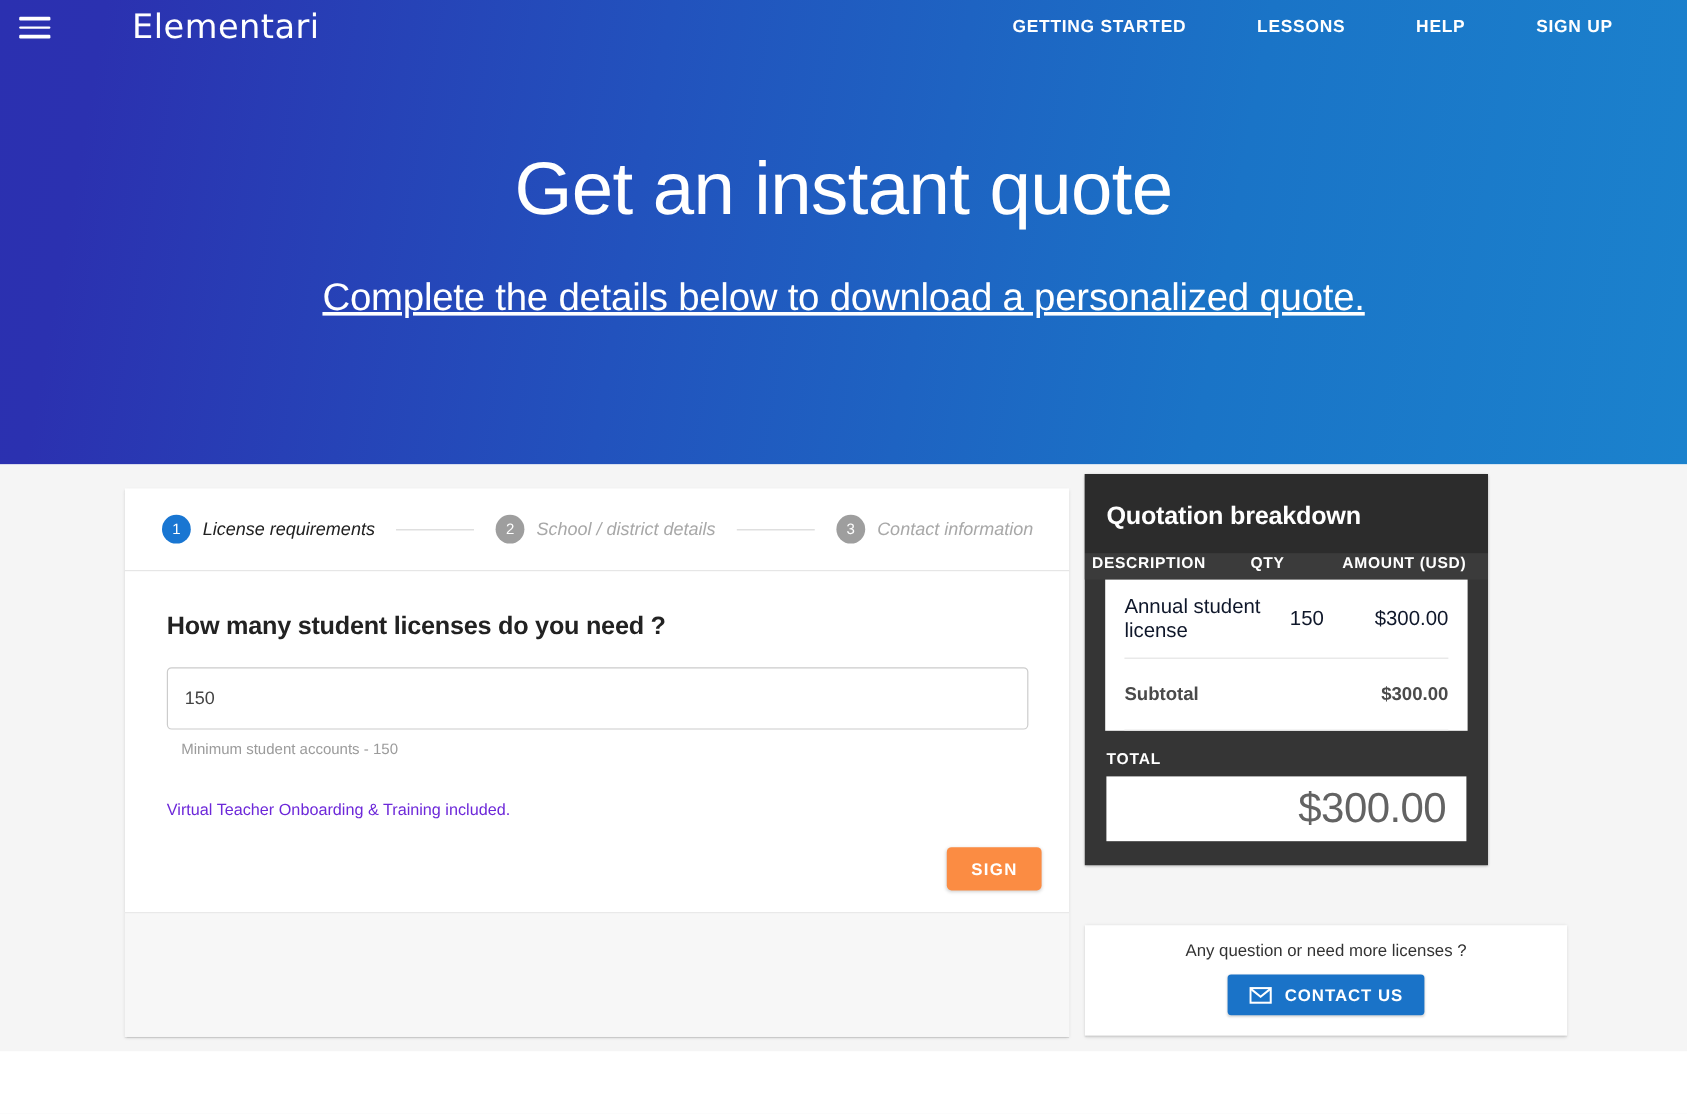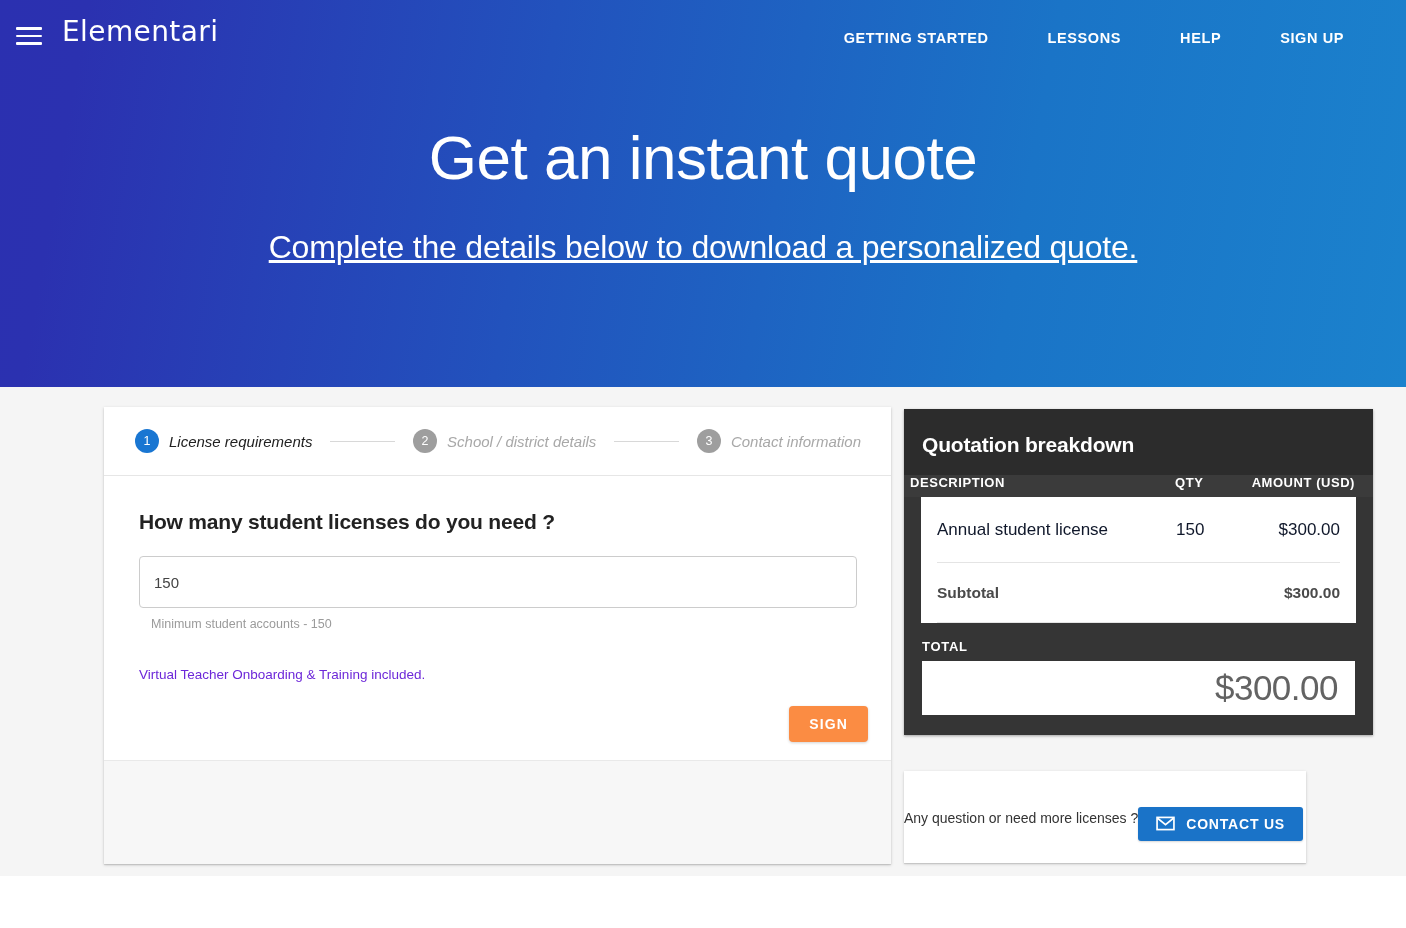--- a/index.html
+++ b/index.html
@@ -21,22 +21,23 @@
     background: linear-gradient(100deg, #2b30b0 0%, #2b31b0 6%, #2252bd 38%, #1a74c7 72%, #1b82cd 100%);
     overflow: hidden;
   }
 
   .navbar {
     position: absolute;
     top: 0; left: 0;
     width: 100%;
     height: 46px;
     display: flex;
-    align-items: flex-end;
+    align-items: center;
     padding: 0 18px 0 16px;
+    gap: 48px;
   }
 
   .hamburger {
     width: 26px;
     height: 20px;
     display: flex;
     flex-direction: column;
     justify-content: center;
     gap: 5px;
     cursor: pointer;
@@ -219,22 +220,22 @@
   .form-footer {
     height: 104px;
     background: #f7f7f7;
     border-top: 1px solid #e9e9e9;
   }
 
   
   .quote-panel {
     position: absolute;
     left: 904px;
-    top: 22px;
-    width: 469px;
+    top: 8px;
+    width: 336px;
     background: #353535;
     box-shadow: 0 1px 3px rgba(0,0,0,0.22), 0 1px 2px rgba(0,0,0,0.14);
   }
   .quote-title {
     background: #2c2c2c;
     color: #ffffff;
     font-size: 21px;
     font-weight: bold;
     padding: 24px 18px 18px 18px;
     letter-spacing: -0.2px;
@@ -301,21 +302,21 @@
   
   .contact-card {
     position: absolute;
     left: 904px;
     top: 384px;
     width: 402px;
     height: 92px;
     background: #ffffff;
     box-shadow: 0 1px 3px rgba(0,0,0,0.16), 0 1px 1px rgba(0,0,0,0.10);
     display: flex;
-    flex-direction: row;
+    flex-direction: column;
     align-items: center;
     padding-top: 13px;
   }
   .contact-text {
     font-size: 14px;
     color: #333333;
     margin-bottom: 12px;
   }
   .contact-btn {
     background: #1a73c8;

